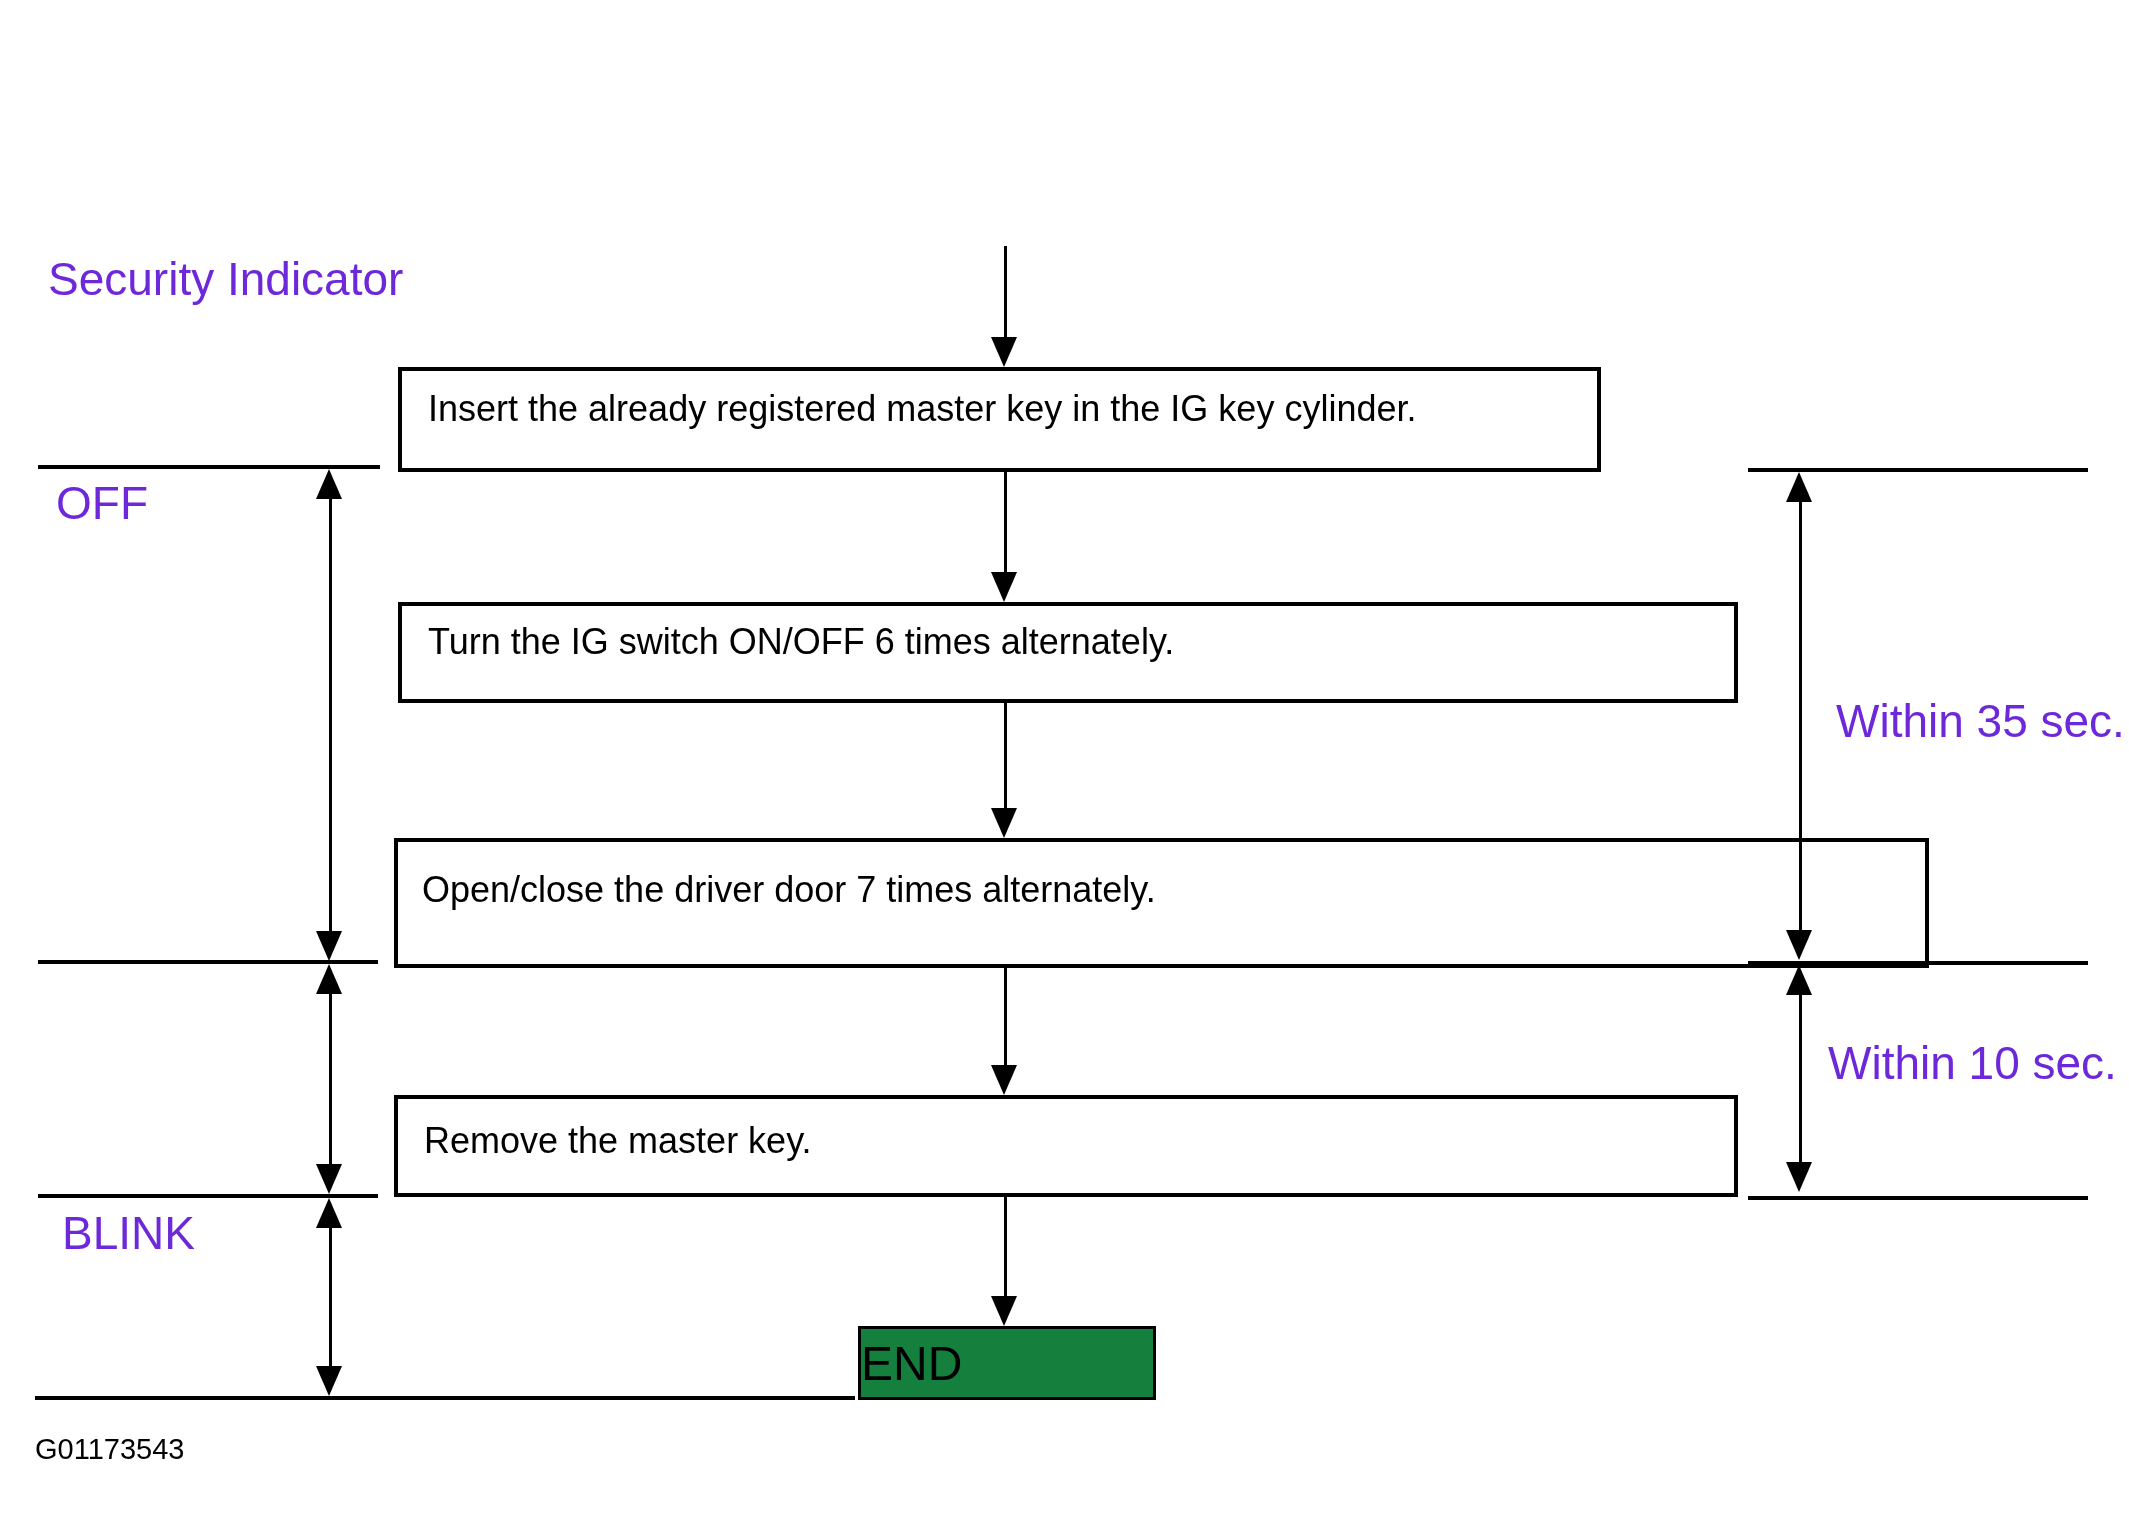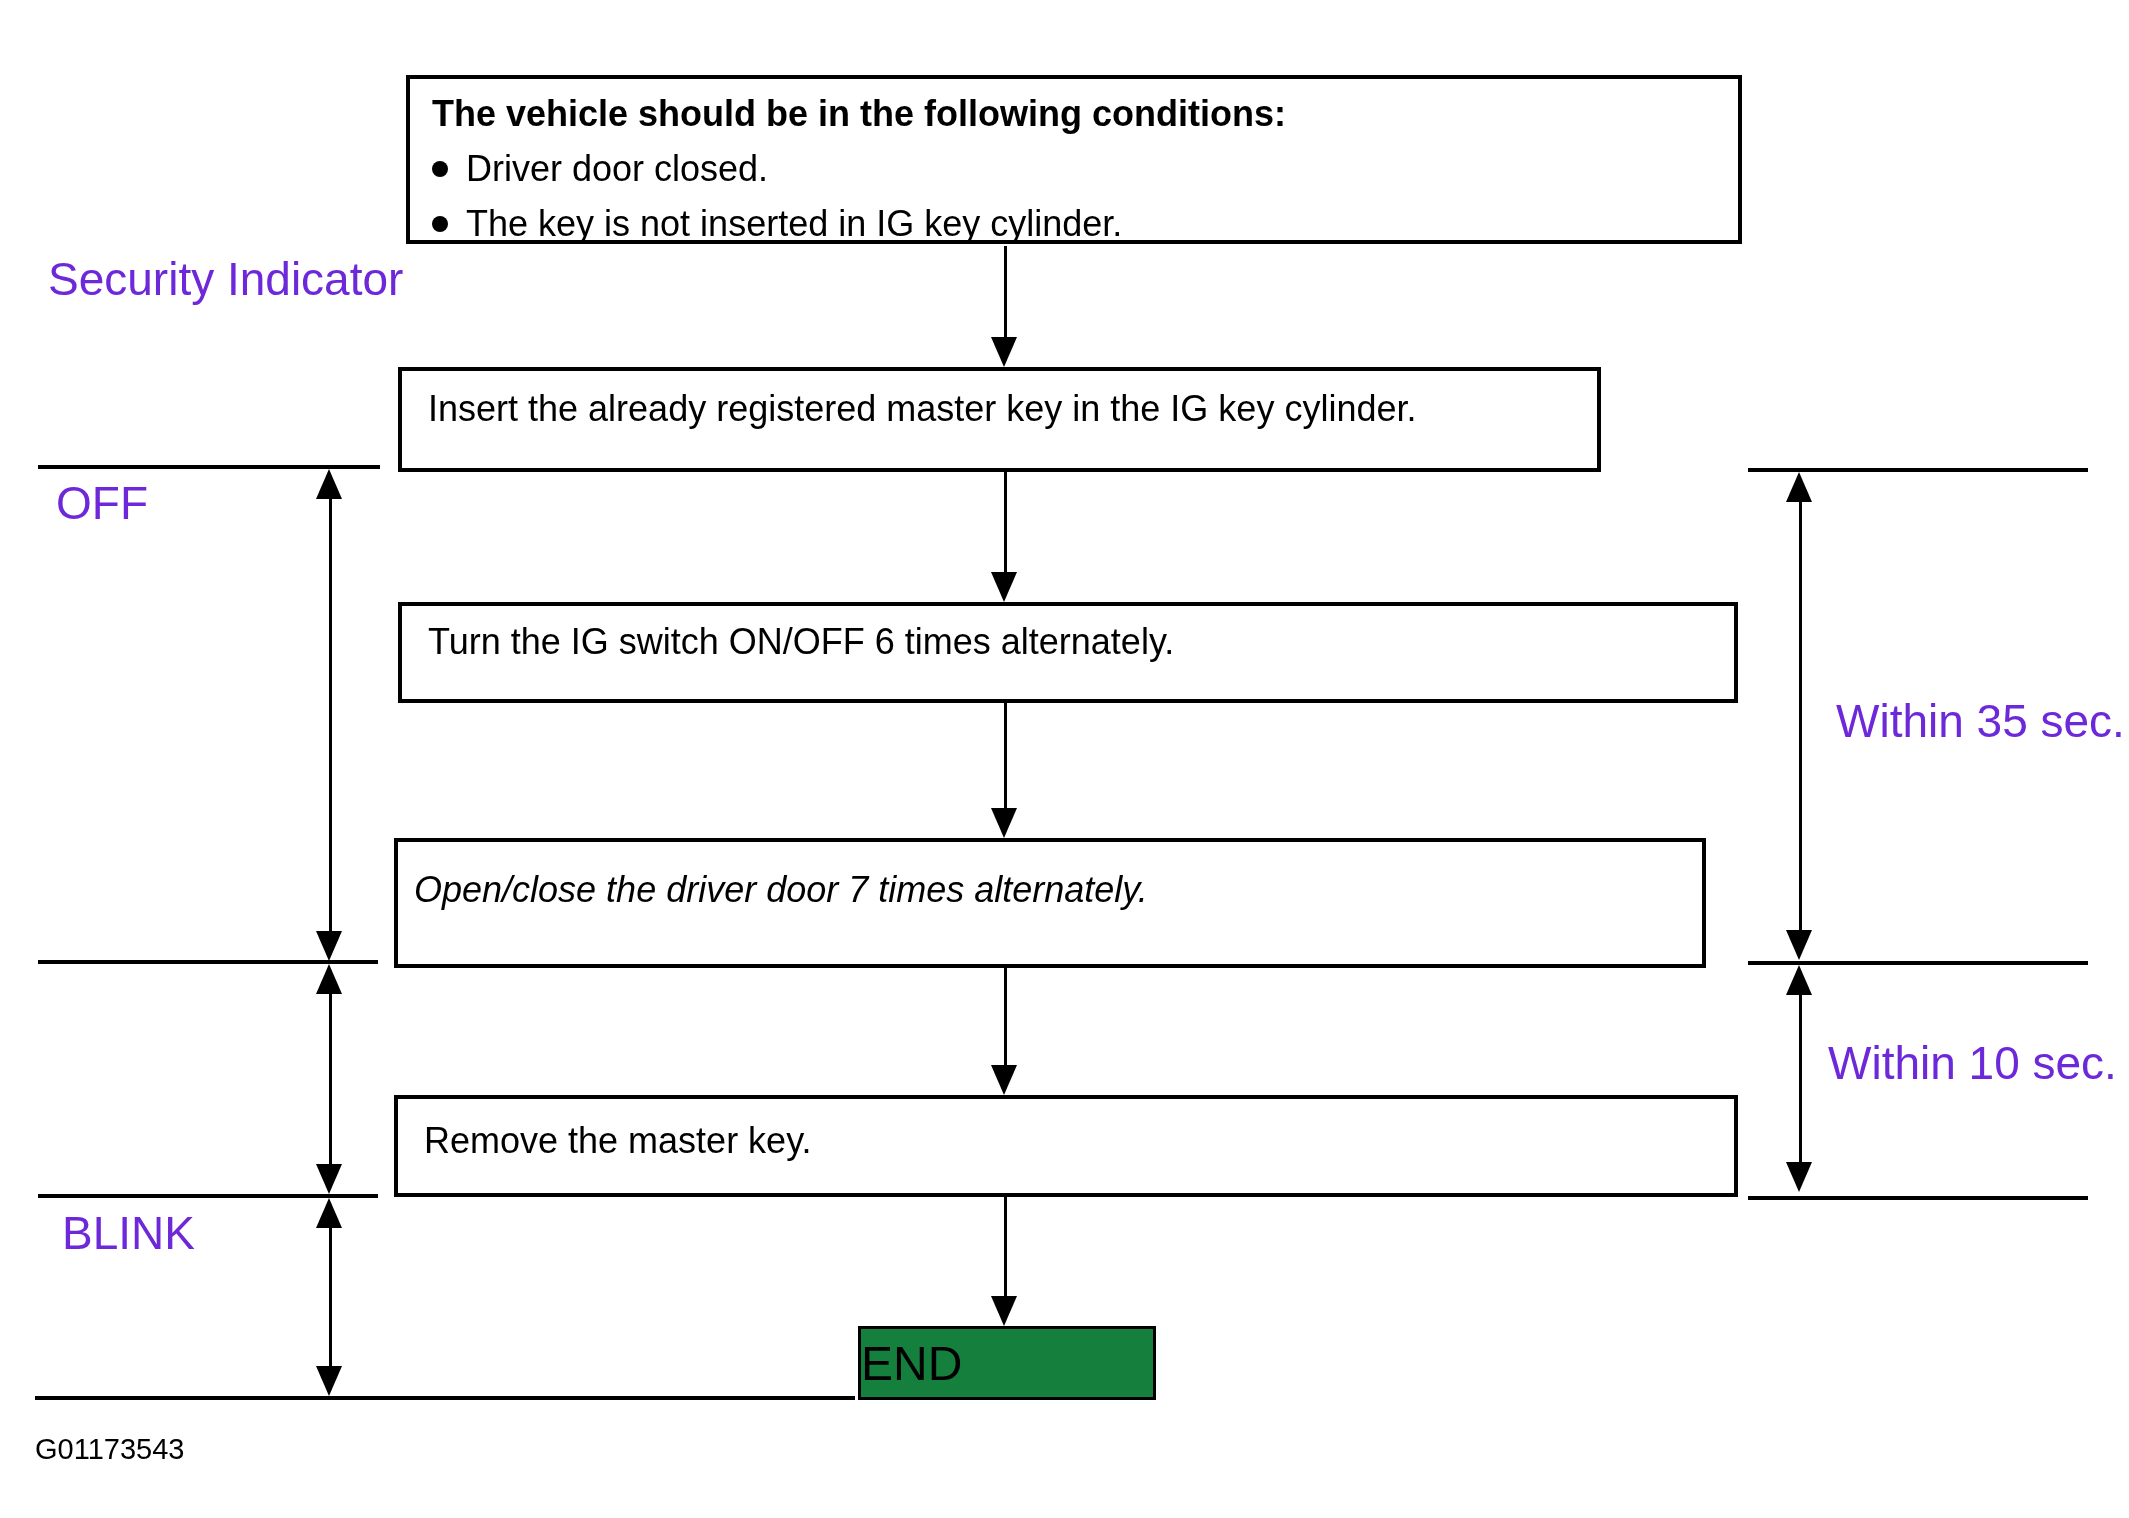--- a/index.html
+++ b/index.html
@@ -37,52 +37,41 @@
     position:absolute;border:3px solid #000;background:#15803d;box-sizing:border-box;
     font-size:48px;display:flex;align-items:center;justify-content:flex-start;
   }
   .fig-id{position:absolute;font-size:29px;line-height:34px;color:#000;}
 </style>
 </head>
 <body>
 
 <div id="canvas">
 
-  <div class="pbox" style="left:406px;top:75px;width:1336px;height:169px;padding:8px 20px 0 22px;">
-    <div class="cond-title">The vehicle should be in the following conditions:</div>
-    <div class="cond-bullet">
-      <span class="dot"></span>
-      <span>Driver door closed.</span>
-    </div>
-    <div class="cond-bullet">
-      <span class="dot"></span>
-      <span>The key is not inserted in IG key cylinder.</span>
-    </div>
-  </div>
 
   <div class="lbl" style="left:48px;top:258px;">Security Indicator</div>
 
   <div class="stem-v" style="left:1004px;top:246px;height:92px;"></div>
   <div class="tri tri-down" style="left:991px;top:337px;"></div>
 
   <div class="pbox" style="left:398px;top:367px;width:1203px;height:105px;padding:16px 18px 0 26px;">
     <span class="step-text">Insert the already registered master key in the IG key cylinder.</span>
   </div>
 
   <div class="stem-v" style="left:1004px;top:472px;height:101px;"></div>
   <div class="tri tri-down" style="left:991px;top:572px;"></div>
 
   <div class="pbox" style="left:398px;top:602px;width:1340px;height:101px;padding:14px 4px 0 26px;">
     <span class="step-text">Turn the IG switch ON/OFF 6 times alternately.</span>
   </div>
 
   <div class="stem-v" style="left:1004px;top:703px;height:106px;"></div>
   <div class="tri tri-down" style="left:991px;top:808px;"></div>
 
-  <div class="pbox" style="left:394px;top:838px;width:1312px;height:130px;padding:26px 18px 0 16px;font-style:italic;">
+  <div class="pbox" style="left:394px;top:838px;width:1535px;height:130px;padding:26px 18px 0 24px;">
     <span class="step-text">Open/close the driver door 7 times alternately.</span>
   </div>
 
   <div class="stem-v" style="left:1004px;top:968px;height:98px;"></div>
   <div class="tri tri-down" style="left:991px;top:1065px;"></div>
 
   <div class="pbox" style="left:394px;top:1095px;width:1344px;height:102px;padding:20px 18px 0 26px;">
     <span class="step-text">Remove the master key.</span>
   </div>
 

